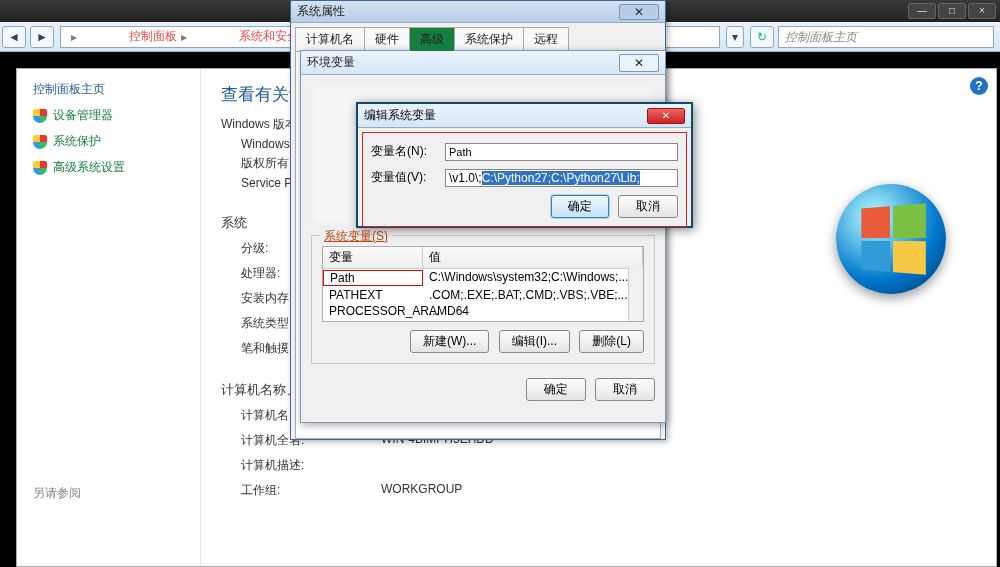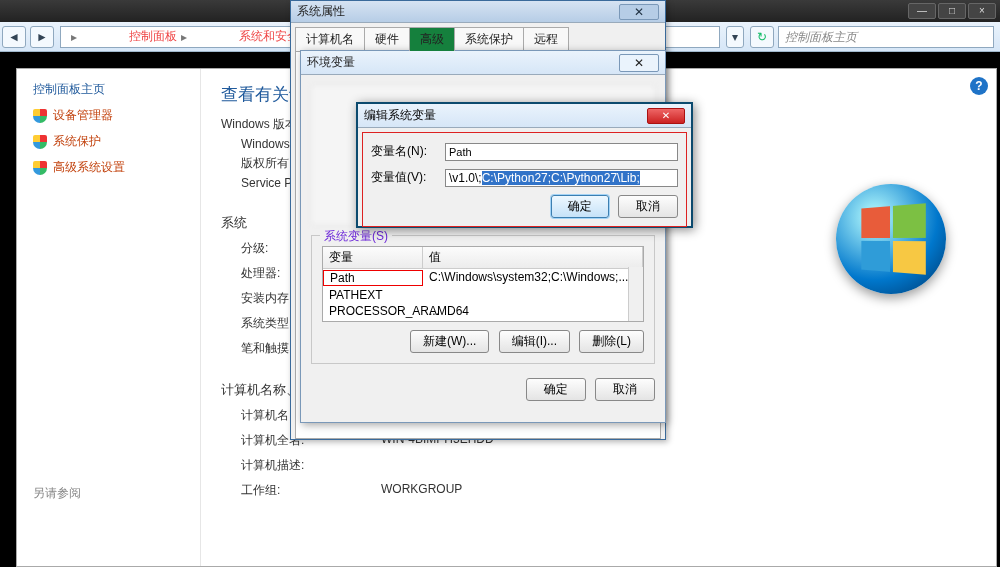--- a/index.html
+++ b/index.html
@@ -10,21 +10,21 @@
 .navbtn { width: 24px; height: 22px; border: 1px solid #8fa8bf; background: #f4f9fe; margin: 0 2px; border-radius: 3px; text-align: center; line-height: 20px; color: #345; }
 .addressbar { flex: 1; height: 22px; background: #fff; border: 1px solid #8fa8bf; margin: 0 4px; display: flex; align-items: center; padding: 0 6px; color: #333; }
 .crumb { color: #ef4444; margin-left: 48px; }
 .crumb-sep { margin: 0 4px; color: #777; }
 .refreshbtn { width: 24px; height: 22px; border: 1px solid #8fa8bf; background: #f4f9fe; margin: 0 4px; border-radius: 3px; text-align: center; line-height: 20px; color: #1b6; }
 .searchbox { width: 216px; height: 22px; background: #fff; border: 1px solid #8fa8bf; margin-right: 6px; padding: 0 6px; color: #888; font-style: italic; line-height: 20px; }
 .mainarea { position: absolute; top: 52px; left: 0; right: 0; bottom: 0; background: #000; }
 .panel { position: absolute; top: 16px; left: 16px; right: 3px; bottom: 0; background: #fff; border: 1px solid #aaa; }
 .sidebar { position: absolute; top: 0; left: 0; width: 184px; bottom: 0; background: #fff; border-right: 1px solid #e6e6e6; padding: 12px 0 0 16px; }
 .sidebar-title { color: #205a9c; font-size: 12px; margin-bottom: 4px; }
-.sidebar-link { color: #c2410c; margin: 9px 0; display: flex; align-items: center; cursor: pointer; }
+.sidebar-link { color: #15803d; margin: 9px 0; display: flex; align-items: center; cursor: pointer; }
 .shield { width: 14px; height: 14px; margin-right: 6px; display: inline-block; background: conic-gradient(#e33 0 25%, #3b6 0 50%, #39d 0 75%, #fc3 0); border-radius: 2px 2px 50% 50%; }
 .sidebar-sec { color: #888; margin: 40px 0 8px; }
 .content { position: absolute; top: 0; left: 184px; right: 0; bottom: 0; padding: 14px 20px; }
 .pagetitle { color: #205a9c; font-size: 17px; margin-bottom: 10px; }
 .subline { color: #333; margin: 4px 0; }
 .sect { margin-top: 24px; }
 .sect-h { color: #333; font-size: 13px; margin-bottom: 8px; }
 .row { display: flex; margin: 8px 0; }
 .rlabel { width: 140px; color: #333; }
 .rval { color: #333; }
@@ -42,21 +42,21 @@
 .tab { padding: 3px 10px; border: 1px solid #aaa; background: #f8f8f8; margin-right: -1px; border-bottom: none; color: #222; }
 .tab.active { background: #15803d; position: relative; z-index: 2; }
 .tabbody { border: 1px solid #aaa; margin: 0 4px 4px; background: #fff; height: calc(100% - 50px); position: relative; }
 
 
 .envvar { position: absolute; top: 50px; left: 300px; width: 366px; height: 373px; background: #f0f0f0; border: 1px solid #7a98b8; box-shadow: 2px 2px 8px rgba(0,0,0,.35); }
 .ev-title { height: 24px; background: linear-gradient(#eaf3fc,#d6e6f7); display: flex; align-items: center; justify-content: space-between; padding: 0 6px; color: #222; border-bottom: 1px solid #9ab; gap: 27px; }
 .ev-x { width: 40px; height: 18px; border: 1px solid #7a98b8; background: #eaf3fc; text-align: center; line-height: 16px; border-radius: 2px; }
 .ev-body { padding: 10px; }
 .groupbox { border: 1px solid #c8c8c8; margin-top: 10px; padding: 10px; position: relative; }
-.groupbox-label { position: absolute; top: -8px; left: 8px; background: #f0f0f0; padding: 0 4px; color: #6d28d9; }
+.groupbox-label { position: absolute; top: -8px; left: 8px; background: #f0f0f0; padding: 0 4px; color: #c2410c; text-decoration: underline; }
 .varlist { width: 100%; height: 76px; border: 1px solid #aaa; background: #fff; overflow: hidden; position: relative; font-family: sans-serif; font-size: 11px; }
 .varlist-head { display: flex; background: linear-gradient(#fcfcfc,#ececec); border-bottom: 1px solid #ccc; }
 .vh-col { padding: 2px 6px; border-right: 1px solid #ccc; }
 .vh-1 { width: 100px; } .vh-2 { flex: 1; }
 .varlist-row { display: flex; padding: 1px 0; }
 .vr-1 { width: 100px; padding: 0 6px; } .vr-2 { flex: 1; padding: 0 6px; white-space: nowrap; overflow: hidden; }
 .varlist-row.highlight .vr-1 { border: 1px solid #e00; }
 .scrollhint { position: absolute; top: 20px; right: 0; bottom: 0; width: 15px; background: #f0f0f0; border-left: 1px solid #ccc; }
 .btnrow { text-align: right; margin-top: 8px; }
 .winbtn { display: inline-block; padding: 2px 12px; border: 1px solid #888; background: linear-gradient(#fdfdfd,#e4e4e4); border-radius: 3px; margin-left: 6px; min-width: 60px; text-align: center; }
@@ -222,20 +222,21 @@
           <div class="vh-col vh-1">变量</div>
           <div class="vh-col vh-2">值</div>
         </div>
         <div id="varrows">
             <div class="varlist-row highlight">
               <div class="vr-1">Path</div>
               <div class="vr-2">C:\Windows\system32;C:\Windows;...</div>
             </div>
             <div class="varlist-row">
               <div class="vr-1">PATHEXT</div>
+              <div class="vr-2">.COM;.EXE;.BAT;.CMD;.VBS;.VBE;...</div>
             </div>
             <div class="varlist-row">
               <div class="vr-1">PROCESSOR_AR...</div>
               <div class="vr-2">AMD64</div>
             </div>
             <div class="varlist-row">
               <div class="vr-1">PROCESSOR_ID</div>
               <div class="vr-2">Intel64 Family 6 Model 94 Stepp</div>
             </div>
           </div>

